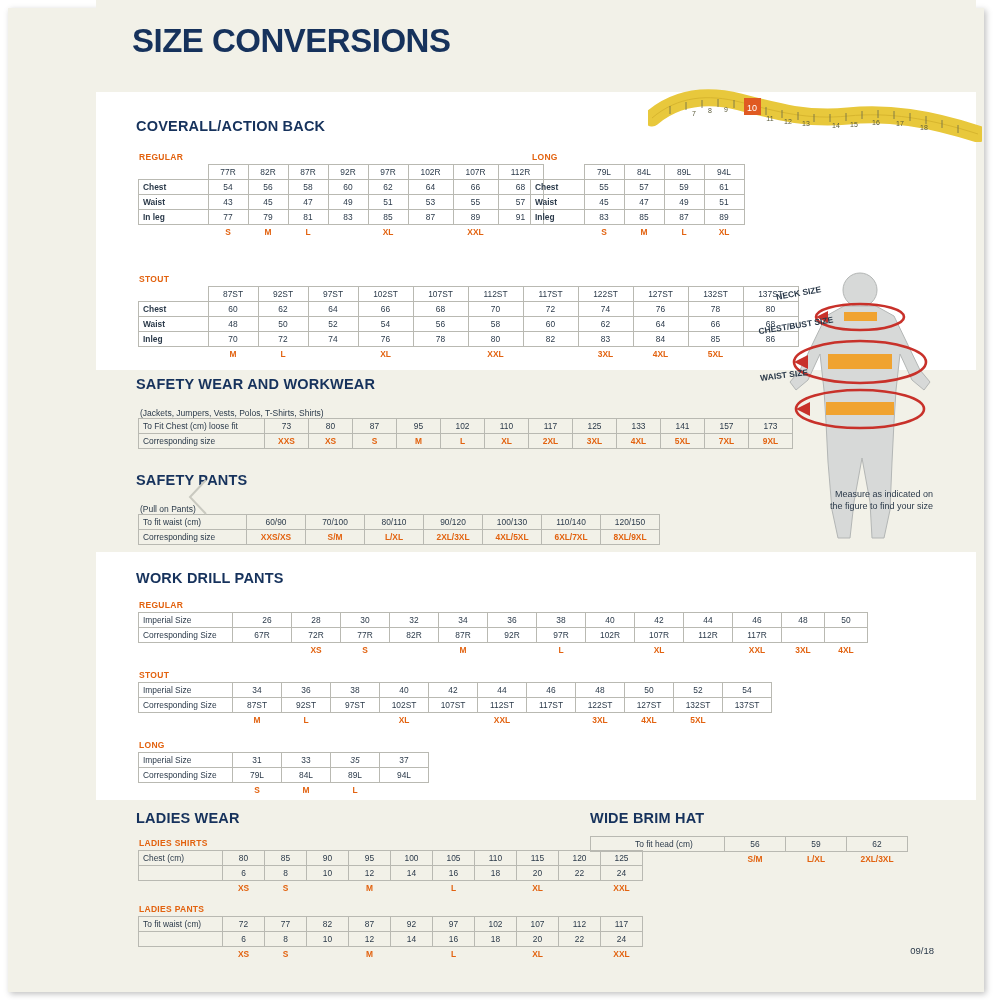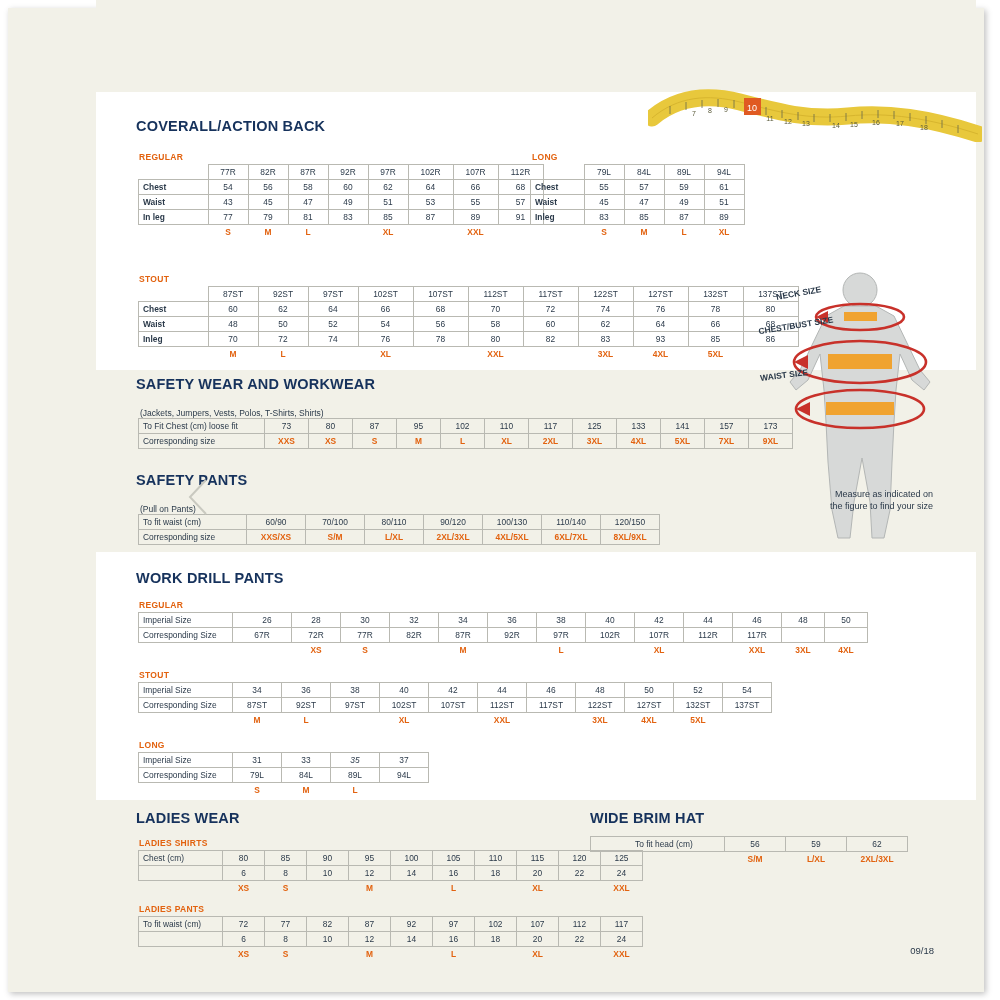--- a/index.html
+++ b/index.html
@@ -116,20 +116,21 @@
 
 <div class="page">
   <div class="sheet"></div>
   <div class="white-col"></div>
 
   <div class="content">
     <div class="band band-top"></div>
     <div class="band band-mid"></div>
     <div class="band band-bot"></div>
 
+    <h1 class="title">SIZE CONVERSIONS</h1>
 
     <svg class="tape" viewBox="0 0 334 54">
       <path d="M4,30 C30,8 60,6 92,14 C130,24 160,32 200,28 C240,24 280,30 330,46" stroke="#e8c83c" stroke-width="17" fill="none" stroke-linecap="round"></path>
       <path d="M4,30 C30,8 60,6 92,14 C130,24 160,32 200,28 C240,24 280,30 330,46" stroke="#d7b52e" stroke-width="1" fill="none"></path>
       <g stroke="#6b6b4a" stroke-width="0.8">
         <line x1="22" y1="18" x2="22" y2="26"></line>
           <line x1="38" y1="14" x2="38" y2="22"></line>
         <line x1="54" y1="12" x2="54" y2="20"></line>
           <line x1="70" y1="11" x2="70" y2="19"></line>
         <line x1="86" y1="12" x2="86" y2="20"></line>
@@ -317,21 +318,21 @@
       <tr>
         <td class="lbl">Inleg</td>
         <td>70</td>
         <td>72</td>
         <td>74</td>
         <td>76</td>
         <td>78</td>
         <td>80</td>
         <td>82</td>
         <td>83</td>
-        <td>93</td>
+        <td>84</td>
         <td>85</td>
         <td>86</td>
       </tr>
       <tr class="sizes">
         <td class="nb"></td>
         <td>M</td>
         <td>L</td>
         <td class="nb"></td>
         <td>XL</td>
         <td class="nb"></td>

